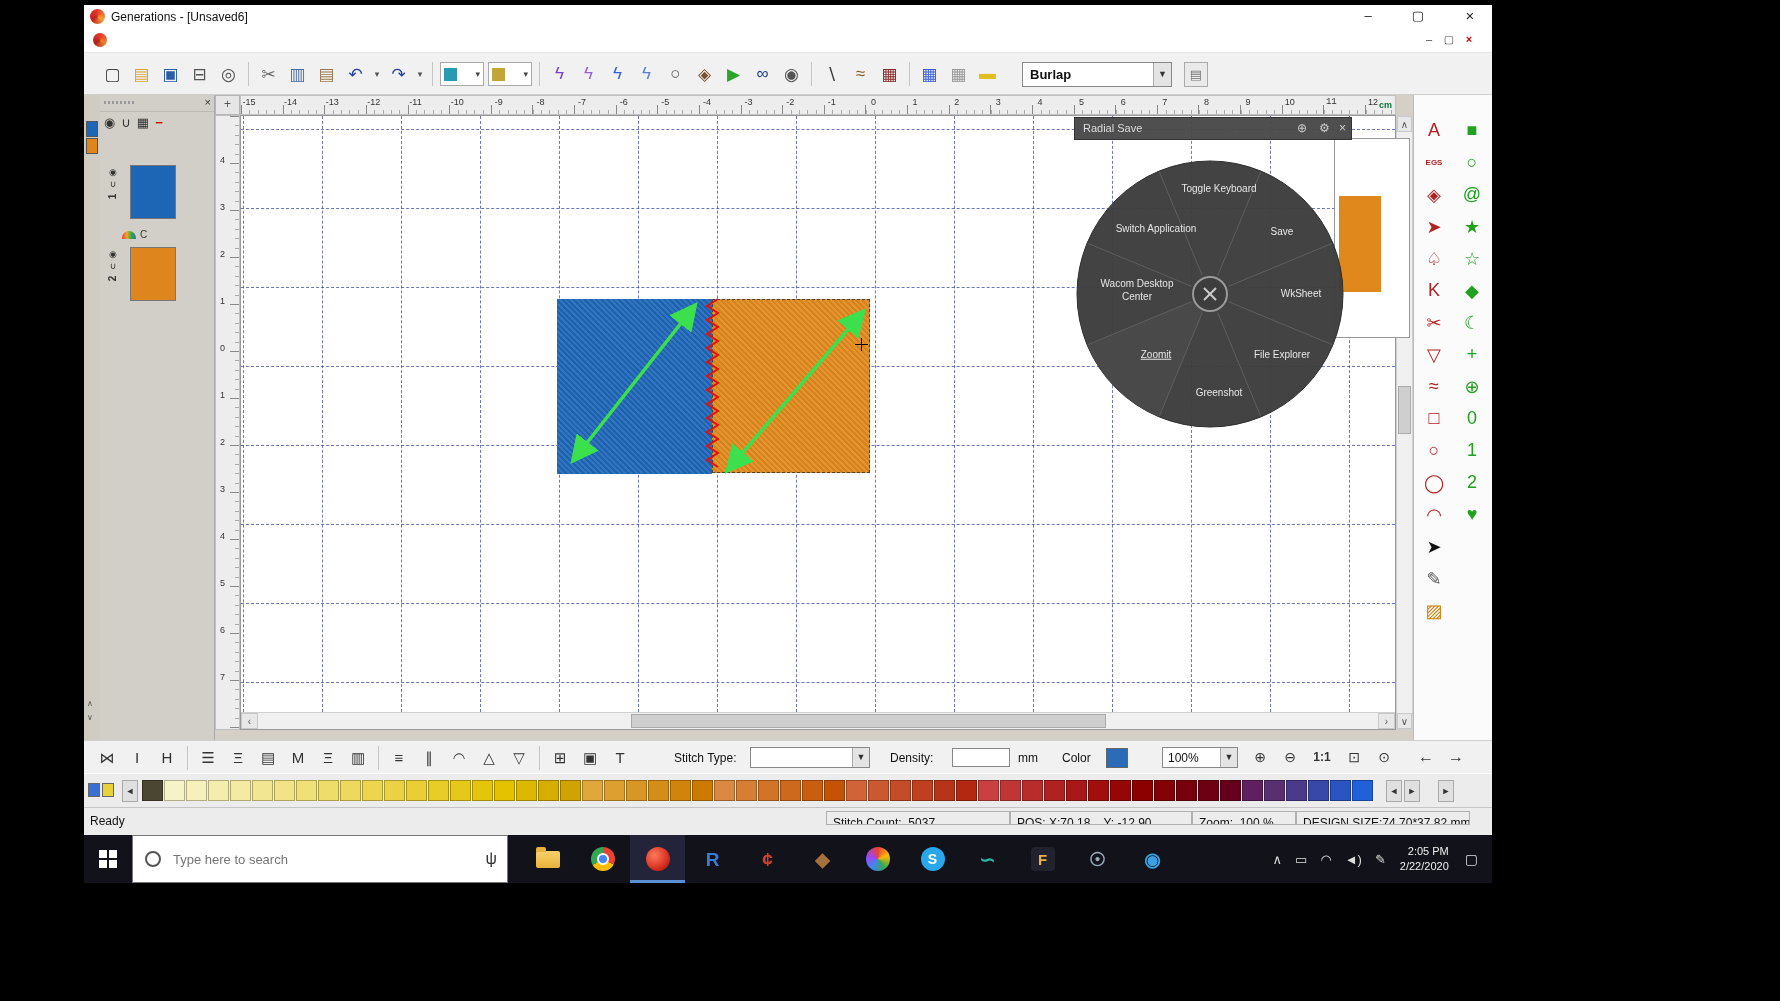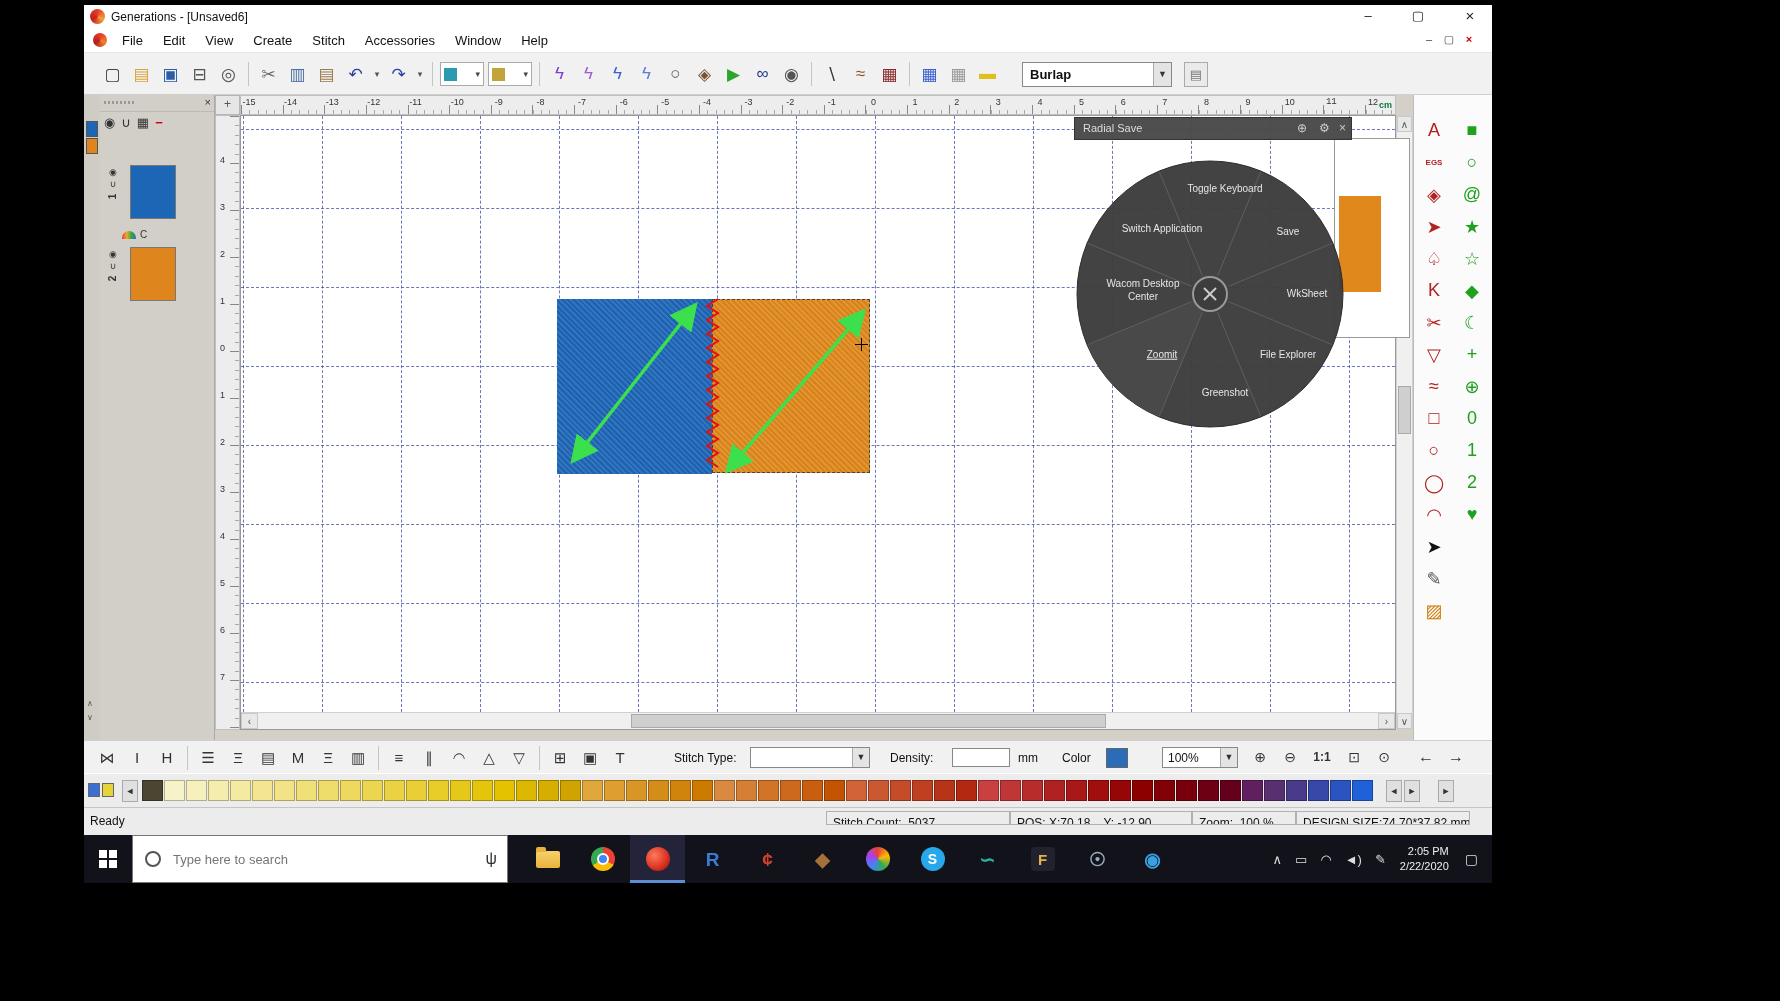--- a/index.html
+++ b/index.html
@@ -95,21 +95,21 @@
   
   .float-panel{left:1250px;top:133px;width:76px;height:200px;background:#fff;border:1px solid #999;z-index:5}
   .float-orange{left:4px;top:57px;width:42px;height:96px}
 
   
   .radial{left:976px;top:112px;width:300px;height:330px;z-index:20}
   .radial-titlebar{position:absolute;left:14px;top:0;width:278px;height:23px;background:rgba(72,72,72,.96);border:1px solid #333}
   .radial-title{position:absolute;left:8px;top:4px;font-size:11px;color:#ddd}
   .radial-ctl{position:absolute;top:3px;font-size:12px;color:#ccc}
   .radial-wheel{position:absolute;left:0;top:27px}
-  .radial-labels{position:absolute;left:15px;top:27px;width:300px;height:300px}
+  .radial-labels{position:absolute;left:9px;top:27px;width:300px;height:300px}
   .rlabel{position:absolute;transform:translate(-50%,-50%);width:88px;text-align:center;color:#e6e6e6;font-size:10px;line-height:1.25;z-index:2}
 
   
   .stitchbar{left:0;top:735px;width:1408px;height:33px;background:#f1f1f1;border-top:1px solid #cfcfcf}
   .sticons{left:8px;top:0;height:33px;display:flex;align-items:center}
   .sic{width:28px;height:24px;display:flex;align-items:center;justify-content:center;font-size:15px;color:#333;margin:0 1px}
   .sb-label{font-size:12px;color:#111;top:10px}
   .combo{background:#fff;border:1px solid #888}
   .combo-arrow{position:absolute;right:0;top:0;width:17px;height:100%;background:#e4e4e4;border-left:1px solid #aaa;text-align:center;font-size:9px;line-height:19px;color:#333}
   .combo-text{position:absolute;left:5px;top:3px;font-size:12px}
@@ -163,30 +163,20 @@
   <div class="a titlebar">
     <span class="a app-logo"></span>
     <span class="a tb-title">Generations - [Unsaved6]</span>
     <span class="a wbtn" style="left:1266px">–</span>
     <span class="a wbtn" style="left:1316px">▢</span>
     <span class="a wbtn" style="left:1368px;font-size:15px">×</span>
   </div>
 
   <div class="a menubar">
     <span class="a mlogo"></span>
-    <div class="a menu-items">
-        <div class="mitem">File</div>
-        <div class="mitem">Edit</div>
-        <div class="mitem">View</div>
-        <div class="mitem">Create</div>
-        <div class="mitem">Stitch</div>
-        <div class="mitem">Accessories</div>
-        <div class="mitem">Window</div>
-        <div class="mitem">Help</div>
-      </div>
     <span class="a mdibtn" style="left:1336px">–</span>
     <span class="a mdibtn" style="left:1356px">▢</span>
     <span class="a mdibtn close" style="left:1376px">×</span>
   </div>
 
   <div class="a toolbar">
     <div class="a tbicons">
         <div class="tic" style="color: rgb(68, 68, 68);">▢</div>
         <div class="tic" style="color: rgb(217, 164, 60);">▤</div>
         <div class="tic" style="color: rgb(42, 92, 170);">▣</div>

